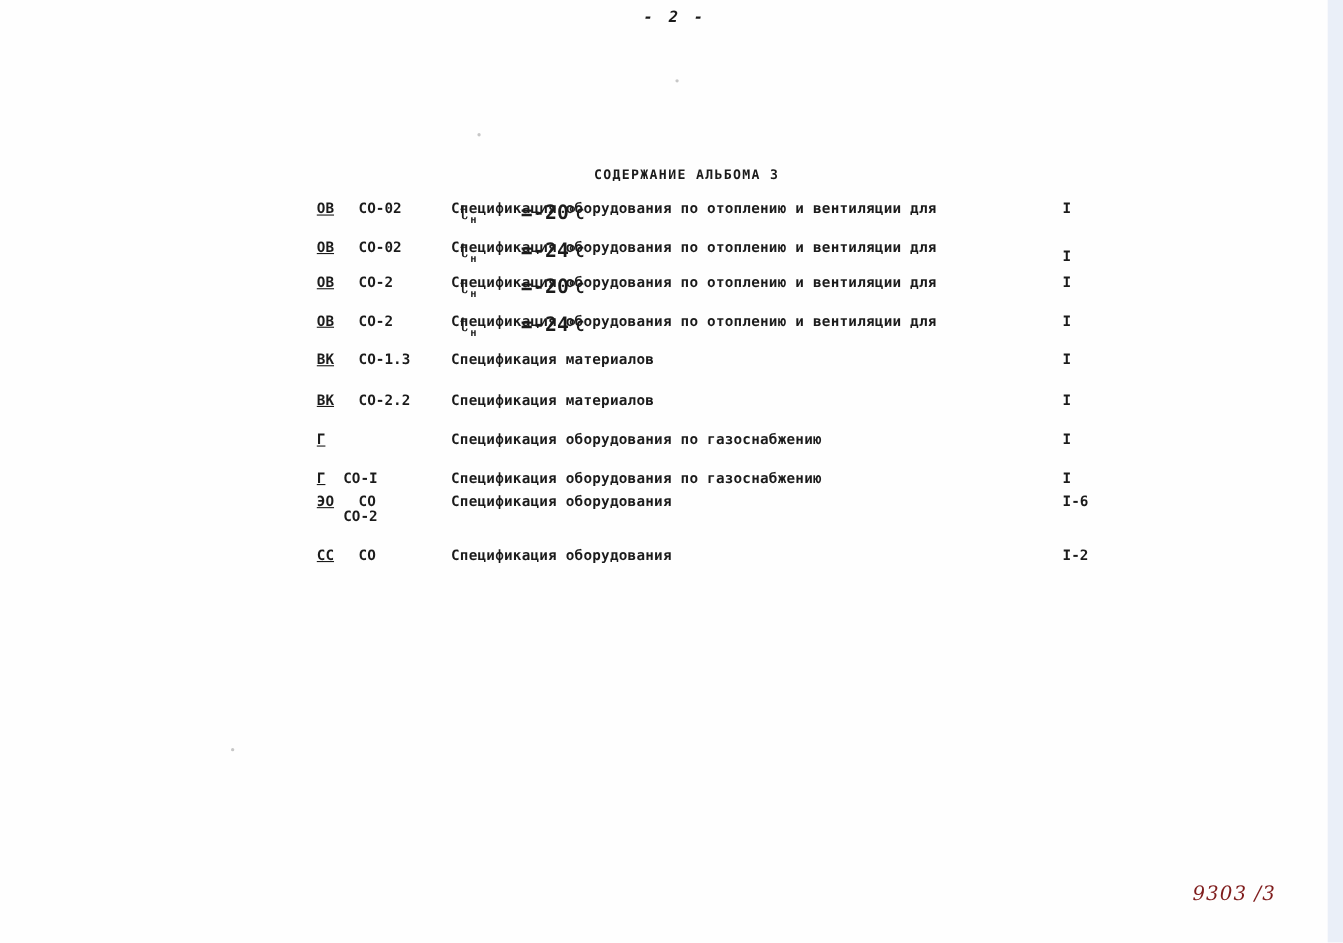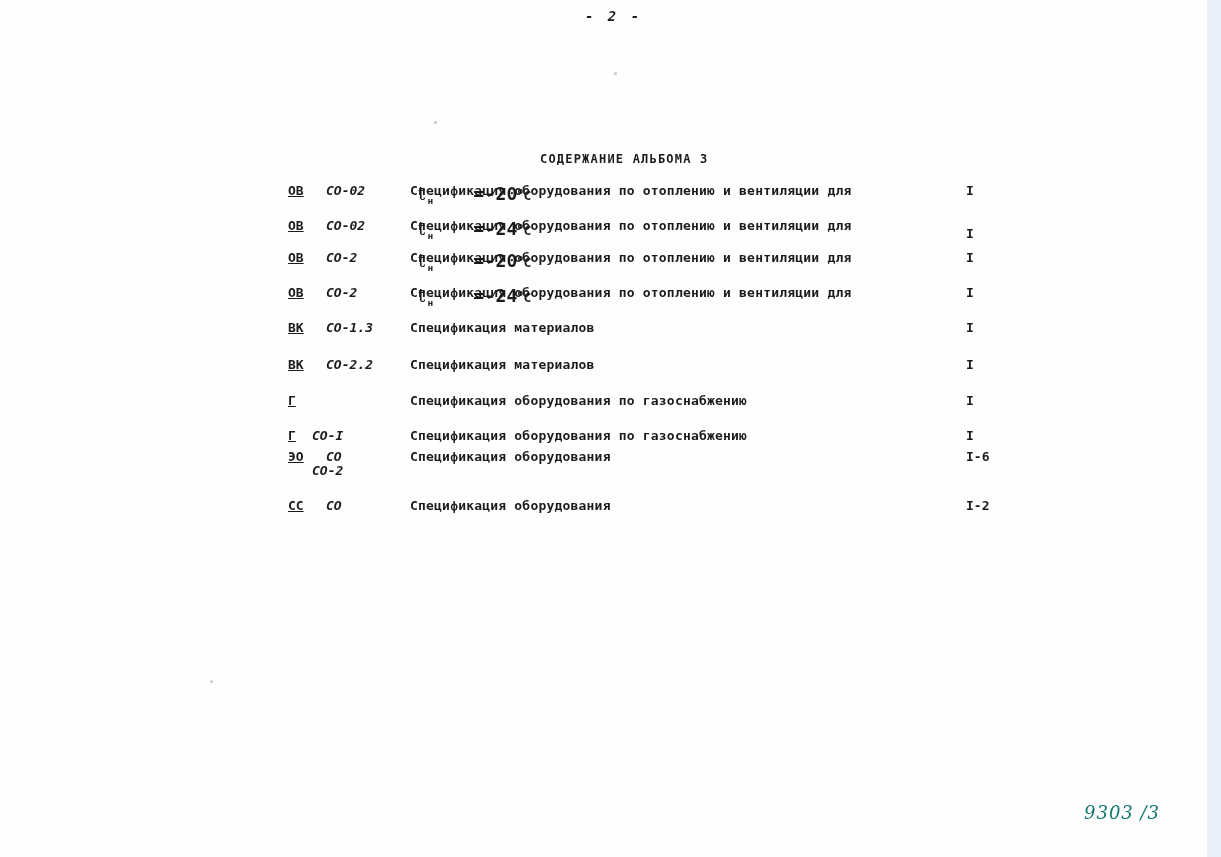--- a/index.html
+++ b/index.html
@@ -44,21 +44,21 @@
   }
   .row {
     position: absolute;
     left: 0;
     width: 100%;
     height: 20px;
     font-size: 13px;
   }
   .row span { position: absolute; white-space: nowrap; }
   .c-mark  { left: 288px; text-decoration: underline; }
-  .c-code  { left: 326px; font-style: italic; }
+  .c-code  { left: 326px; }
   .row.g-row .c-code { left: 312px; margin-top: 35px; }
   .c-desc  { left: 410px; letter-spacing: 0.2px; }
   .c-sheet { left: 966px; }
   .temp {
     position: static !important;
     display: inline-block;
     margin-left: 8px;
   }
   .temp span { position: static !important; }
   .t-base { font-size: 18px; font-weight: 400; font-family: "DejaVu Serif", serif; }
@@ -68,21 +68,21 @@
   .t-unit { font-size: 13px; }
   .handwritten-mark {
     position: absolute;
     top: 802px;
     left: 1084px;
     font-family: "DejaVu Serif", "Liberation Serif", serif;
     font-style: italic;
     font-weight: 400;
     font-size: 18px;
     letter-spacing: 1px;
-    color: #0f766e;
+    color: #7f1d1d;
     white-space: nowrap;
   }
   .speck {
     position: absolute;
     width: 3px;
     height: 3px;
     border-radius: 50%;
     background: #c7c7c7;
   }
 </style>

